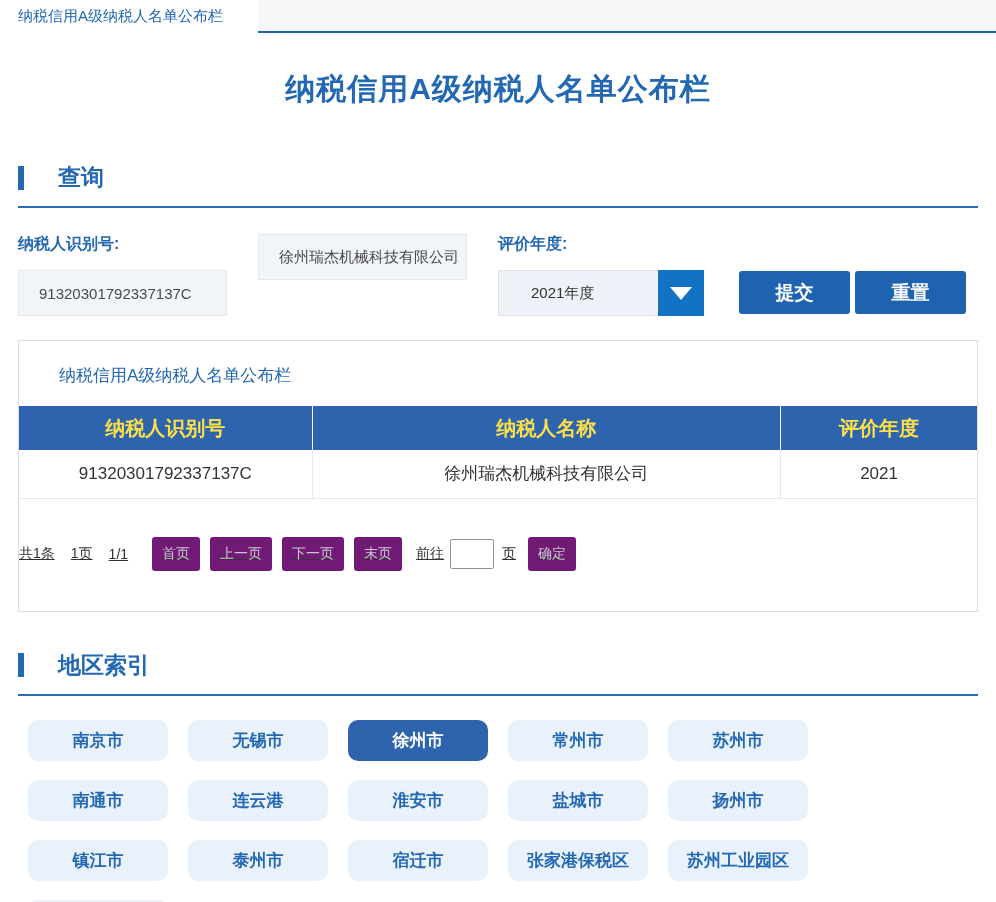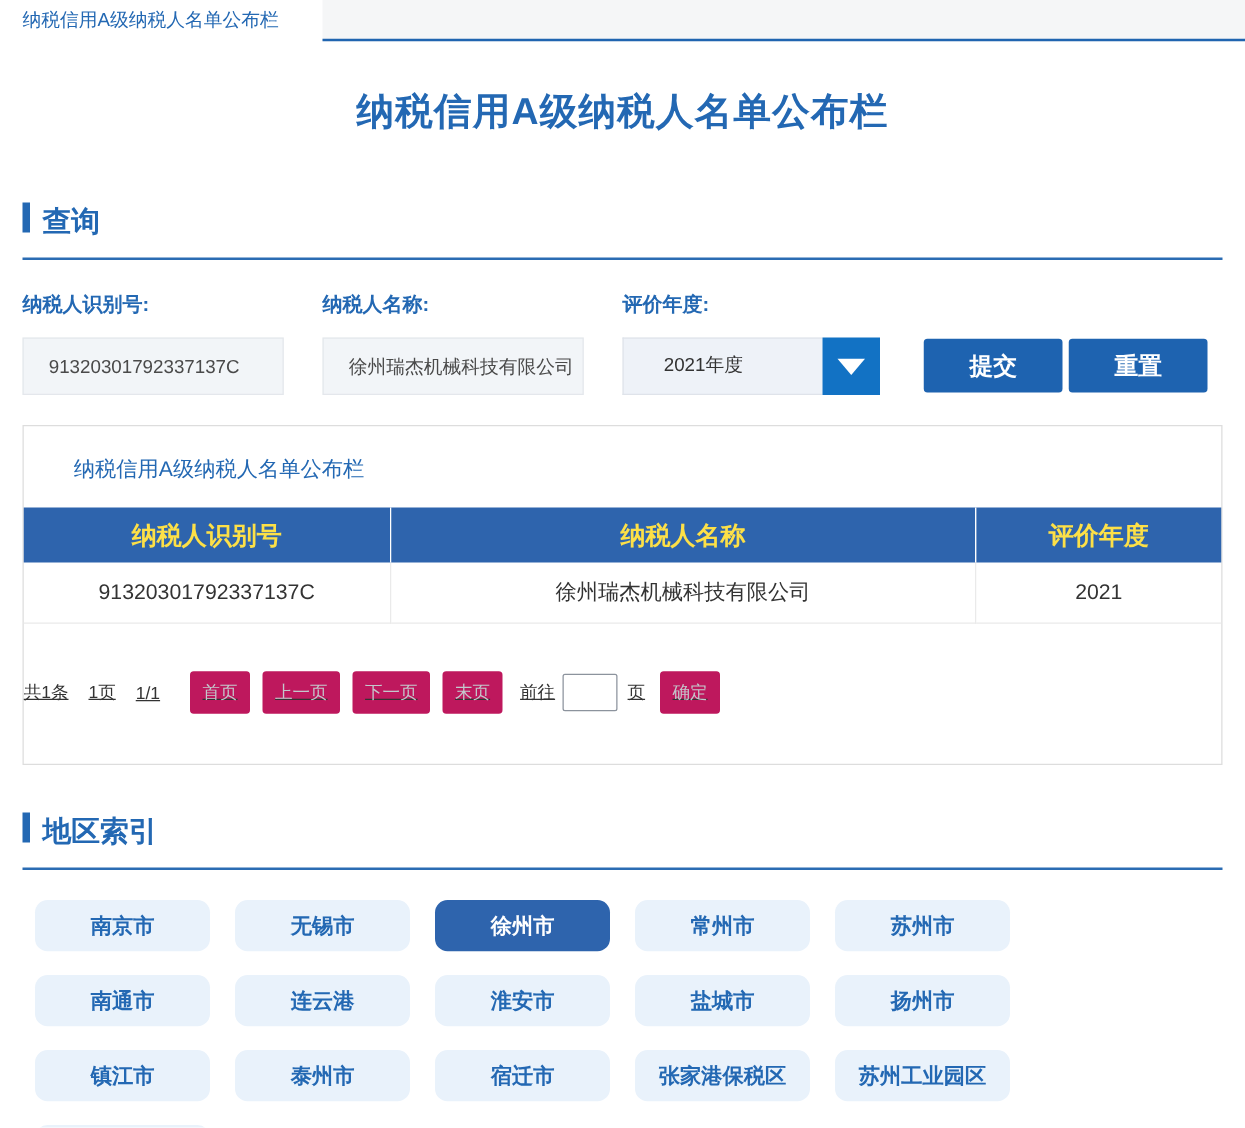--- a/index.html
+++ b/index.html
@@ -13,21 +13,21 @@
   .tab-filler { flex:1; background:#f5f6f7; border-bottom:2px solid #2065b0; }
 
   
   .page-title { text-align:center; color:#2368b3; font-size:30px; font-weight:bold;
     margin-top:36px; letter-spacing:1px; }
 
   
   .content { padding:0 18px; }
 
   
-  .section-head { display:flex; margin-top:52px; }
+  .section-head { display:flex; align-items:center; margin-top:52px;gap:24px; }
   .section-bar { width:6px; height:24px; background:#2368b3; margin-right:10px; }
   .section-title { color:#2368b3; font-size:23px; font-weight:bold; }
   .section-line { border:none; border-top:2px solid #2b6cb3; margin-top:13px; }
 
   
   .form-row { display:flex; margin-top:26px; align-items:flex-start; }
   .field { margin-right:31px; }
   .field-label { color:#2368b3; font-size:16px; font-weight:bold; margin-bottom:15px; }
   .text-input { width:209px; height:46px; background:#f2f5f8; border:1px solid #e4e7ec;
     font-size:15px; color:#4a4a4a; padding-left:20px;
@@ -54,21 +54,21 @@
   .results th:last-child { border-right:none; }
   .results td { height:48px; text-align:center; font-size:17px; color:#333;
     border-right:1px solid #eaeaea; border-bottom:1px solid #eaeaea; }
   .results td:last-child { border-right:none; }
 
   
   .pager { display:flex; align-items:center; justify-content:flex-start;
     margin-top:38px; font-size:14px; color:#333;text-decoration:underline; }
   .pager-stat { margin-right:16px; }
   .pager-stat.last { margin-right:24px; }
-  .pg-btn { background:#be185d; color:#c4c7cc; font-size:14px; border:none;
+  .pg-btn { background:#701a75; color:#c4c7cc; font-size:14px; border:none;
     border-radius:3px; padding:8px 10px; margin-right:10px; min-width:44px;
     cursor:default; font-family:"Liberation Sans","DejaVu Sans",sans-serif; }
   .goto-label { margin:0 6px 0 4px; }
   .goto-input { width:44px; height:30px; border:1px solid #8c939d; border-radius:2px;
     background:#fff; font-size:14px; text-align:center; }
   .page-suffix { margin:0 12px 0 8px; }
 
   
   .chip-grid { display:flex; flex-wrap:wrap; margin-top:24px; }
   .chip { width:140px; height:41px; margin:0 20px 19px 0; background:#e9f2fb;
@@ -93,21 +93,20 @@
     <div class="section-title">查询</div>
   </div>
   <hr class="section-line">
 
   <div class="form-row">
     <div class="field">
       <div class="field-label">纳税人识别号:</div>
       <input class="text-input" type="text" value="91320301792337137C" style="">
     </div>
     <div class="field">
-      <div class="field-label">纳税人名称:</div>
       <input class="text-input" type="text" value="徐州瑞杰机械科技有限公司" style="">
     </div>
     <div class="field">
       <div class="field-label">评价年度:</div>
       <div class="select-wrap">
         <div class="select-box">2021年度</div>
         <div class="select-arrow">
           <div class="arrow-tri"></div>
         </div>
       </div>

